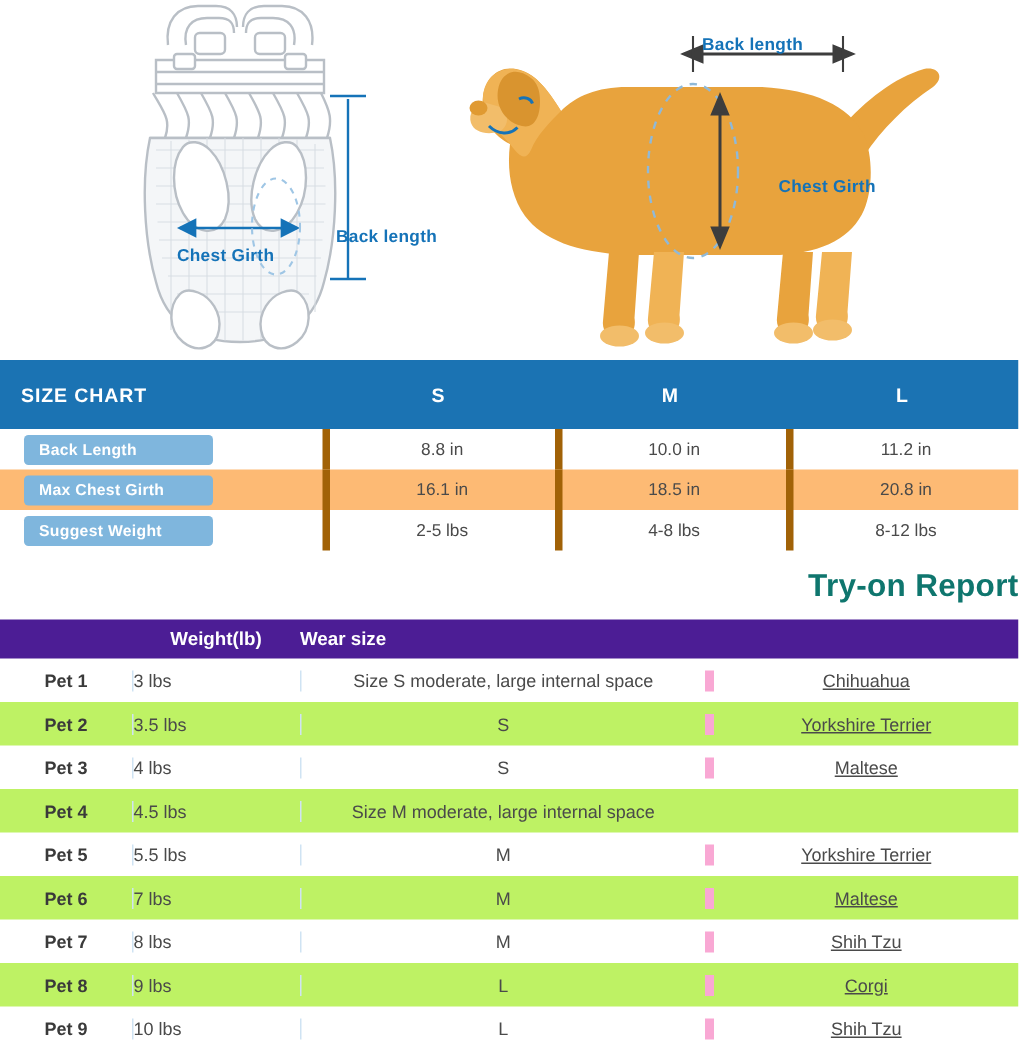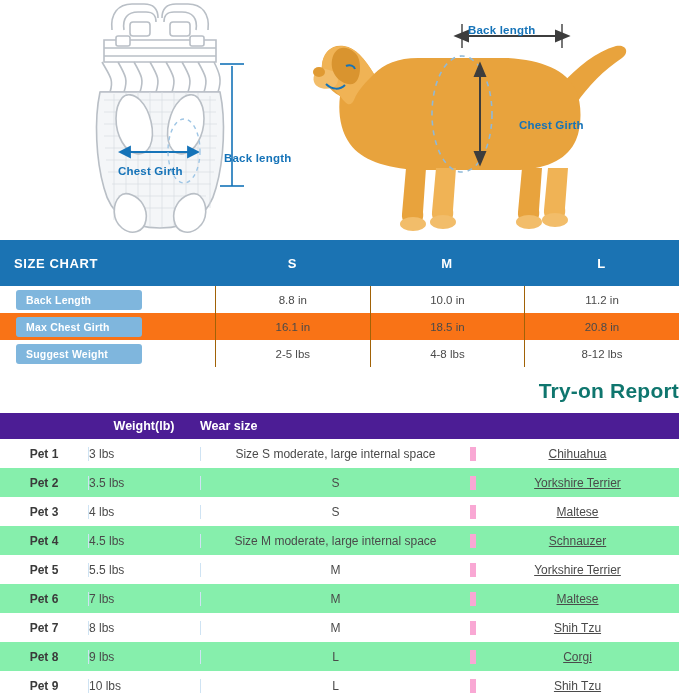--- a/index.html
+++ b/index.html
@@ -45,41 +45,41 @@
     width: 215px; display:flex; align-items:center; padding-left: 16px;
     color:#fff; font-weight:700; font-size: 11px;
   }
   .sc-row .c0 .pill {
     background:#7fb6dd; color:#fff; border-radius: 3px;
     padding: 4px 8px 4px 10px; width: 126px; display:block;
     font-size: 10.5px; font-weight: 700; letter-spacing:.2px;
   }
   .sc-row .c {
     width: 154.6px; display:flex; align-items:center; justify-content:center;
-    color:#4a4a4a; border-left: 1px solid #a16207;
-  }
-  .sc-row.alt { background:#f97316; }
+    color:#4a4a4a; border-left: 5px solid #a16207;
+  }
+  .sc-row.alt { background:#fdba74; }
   .sc-row .c0 { background: transparent; }
 
   
   .tryon-title {
     text-align:right; color:#0f766e; font-size: 21px; font-weight:700;
     padding: 12px 0 10px 0; letter-spacing:.2px;
   }
   .to-head {
     display:flex; background:#4c1d95; color:#fff; height:26px; align-items:center;
     font-size: 12.5px; font-weight:700;
   }
   .to-head .h0 { width: 88px; }
   .to-head .h1 { width: 112px; text-align:center; }
   .to-head .h2 { width: 270px; text-align:left; }
   .to-head .h3 { flex:1; text-align:center; }
 
   .to-row { display:flex; height: 29px; align-items:center; font-size: 12px; color:#4a4a4a; }
-  .to-row.alt { background:#86efac; }
+  .to-row.alt { background:#bef264; }
   .to-row .d0 { width: 88px; text-align:center; font-weight:700; color:#3a3a3a; }
   .to-row .d1 { width: 112px; text-align:left; }
   .to-row .d2 { width: 270px; text-align:center; }
   .to-row .d3 { flex:1; text-align:center; border-left:6px solid #f9a8d4;text-decoration:underline; }
   .to-row .d1, .to-row .d2 { border-left:1px solid #cfe3f3; }
   .to-row .d0 { border-left:none; }
 </style>
 </head>
 <body>
 
@@ -270,21 +270,20 @@
     <div class="to-row">
       <div class="d0">Pet 3</div>
       <div class="d1">4 lbs</div>
       <div class="d2">S</div>
       <div class="d3">Maltese</div>
     </div>
     <div class="to-row alt">
       <div class="d0">Pet 4</div>
       <div class="d1">4.5 lbs</div>
       <div class="d2">Size M moderate, large internal space</div>
-      <div class="d3">Schnauzer</div>
     </div>
     <div class="to-row">
       <div class="d0">Pet 5</div>
       <div class="d1">5.5 lbs</div>
       <div class="d2">M</div>
       <div class="d3">Yorkshire Terrier</div>
     </div>
     <div class="to-row alt">
       <div class="d0">Pet 6</div>
       <div class="d1">7 lbs</div>

